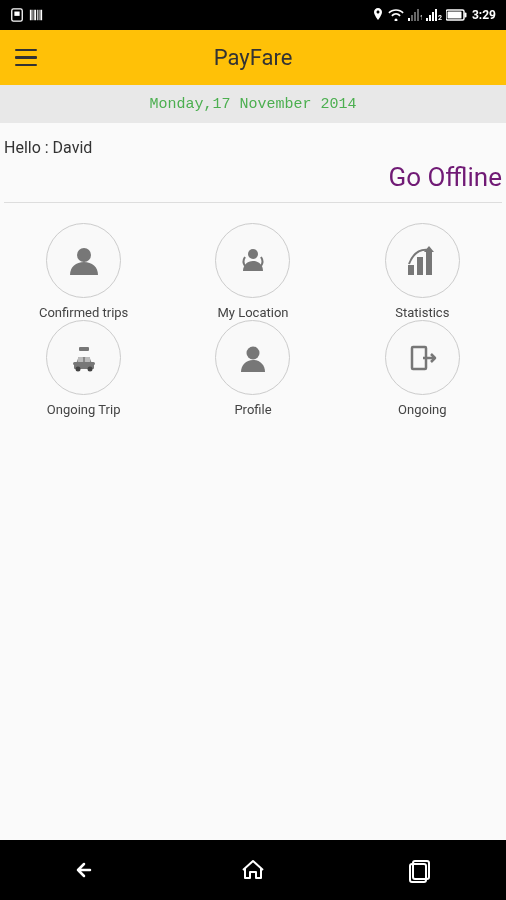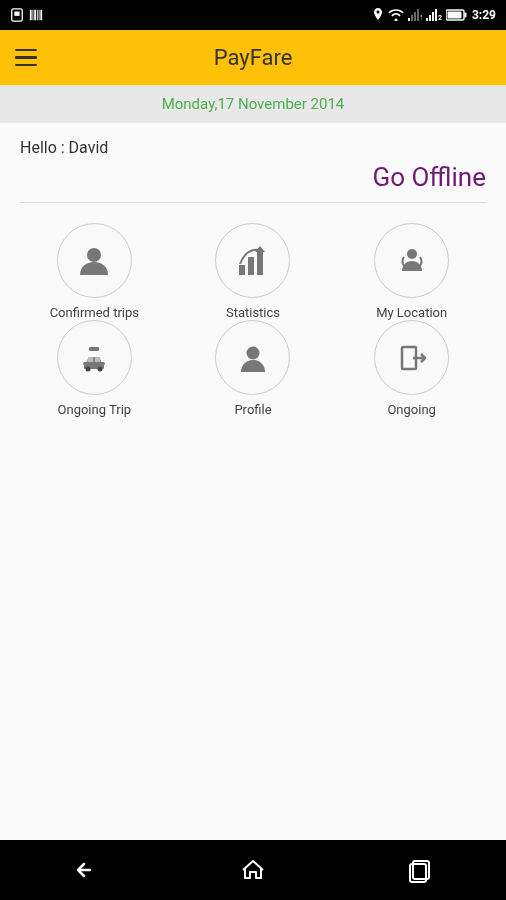--- a/index.html
+++ b/index.html
@@ -76,33 +76,34 @@
     }
 
     
     .date-bar {
       background: #e8e8e8;
       height: 38px;
       display: flex;
       align-items: center;
       justify-content: center;
       flex-shrink: 0;
+      font-family: Liberation Mono, monospace;
     }
     .date-text {
       color: #4CAF50;
       font-size: 15px;
     }
 
     
     .main-content {
       background: #fafafa;
       flex: 1;
       display: flex;
       flex-direction: column;
-      padding: 15px 20px;
+      padding: 15px 4px;
     }
 
     .greeting {
       font-size: 16px;
       color: #333;
       margin-bottom: 5px;
     }
 
     .go-offline {
       color: #701a75;
@@ -259,43 +260,43 @@
           <circle cx="18" cy="12" r="7" fill="#777"></circle>
           <path d="M4 32c0-8 6-13 14-13s14 5 14 13" fill="#777"></path>
         </svg>
       </div>
       <span class="grid-label">Confirmed trips</span>
     </div>
 
     <div class="grid-item">
       <div class="icon-circle">
         <svg viewBox="0 0 36 36">
-          <rect x="4" y="22" width="6" height="10" fill="#777"></rect>
-          <rect x="13" y="14" width="6" height="18" fill="#777"></rect>
-          <rect x="22" y="8" width="6" height="24" fill="#777"></rect>
-
-          <path d="M5 21 Q11 5 25 7" stroke="#777" stroke-width="2" fill="none"></path>
-          <polygon points="25,3 30,9 20,9" fill="#777"></polygon>
-        </svg>
-      </div>
-      <span class="grid-label">Statistics</span>
-    </div>
-
-    <div class="grid-item">
-      <div class="icon-circle">
-        <svg viewBox="0 0 36 36">
           <circle cx="18" cy="11" r="5" fill="#777"></circle>
           <path d="M8 28c0-6 4.5-10 10-10s10 4 10 10" fill="#777"></path>
           <path d="M26 14c2 3 2 6 0 9" stroke="#777" stroke-width="2" fill="none"></path>
           <path d="M10 14c-2 3-2 6 0 9" stroke="#777" stroke-width="2" fill="none"></path>
         </svg>
       </div>
       <span class="grid-label">My Location</span>
     </div>
 
+    <div class="grid-item">
+      <div class="icon-circle">
+        <svg viewBox="0 0 36 36">
+          <rect x="4" y="22" width="6" height="10" fill="#777"></rect>
+          <rect x="13" y="14" width="6" height="18" fill="#777"></rect>
+          <rect x="22" y="8" width="6" height="24" fill="#777"></rect>
+
+          <path d="M5 21 Q11 5 25 7" stroke="#777" stroke-width="2" fill="none"></path>
+          <polygon points="25,3 30,9 20,9" fill="#777"></polygon>
+        </svg>
+      </div>
+      <span class="grid-label">Statistics</span>
+    </div>
+
 
     <div class="grid-item">
       <div class="icon-circle">
         <svg viewBox="0 0 36 36">
 
           <rect x="13" y="7" width="10" height="4" rx="1" fill="#777"></rect>
 
           <path d="M8 24h20v4a1 1 0 01-1 1H9a1 1 0 01-1-1v-4z" fill="#777"></path>
           <path d="M10 24l2.5-7h11l2.5 7" fill="#888"></path>
           <rect x="7" y="22" width="22" height="3" rx="1.5" fill="#777"></rect>

